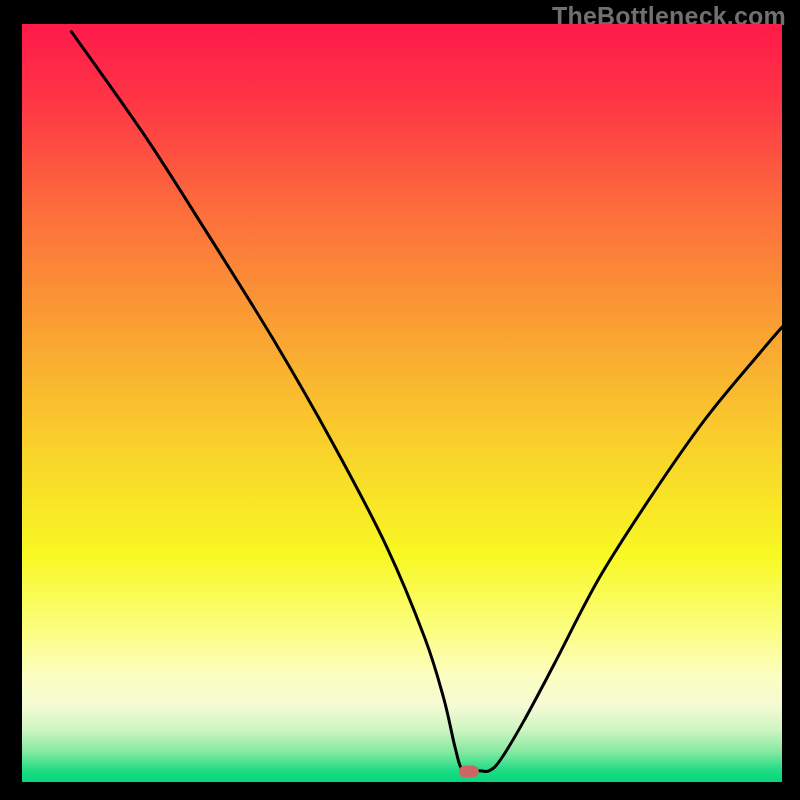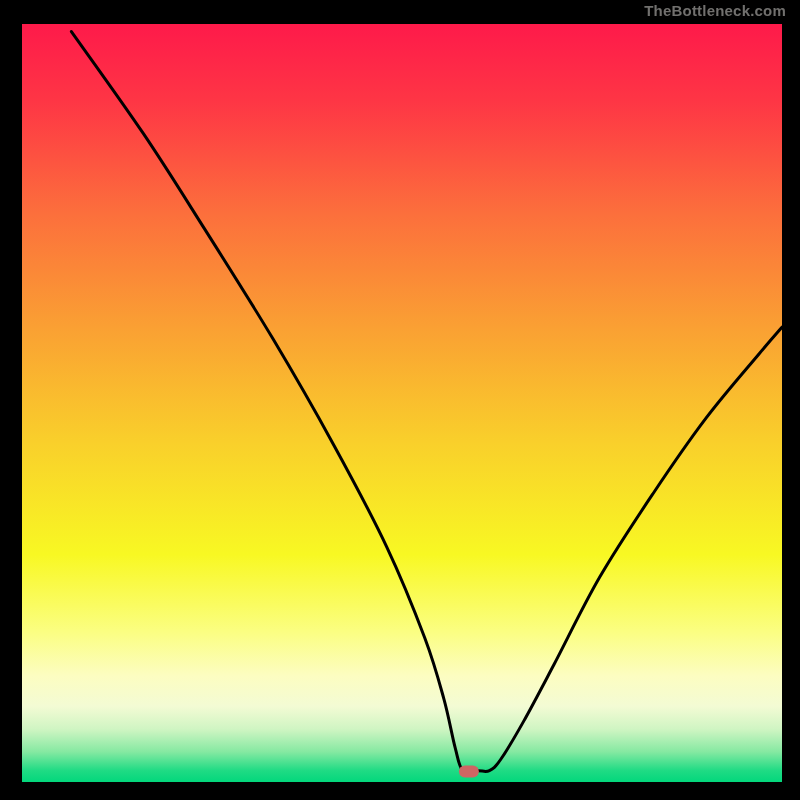--- a/index.html
+++ b/index.html
@@ -16,21 +16,21 @@
     height: 800px;
   }
   .plot {
     position: absolute;
   }
   .watermark {
     position: absolute;
     top: 2px;
     right: 14px;
     font-family: Arial, Helvetica, sans-serif;
-    font-size: 15px;
+    font-size: 25px;
     font-weight: 700;
     color: #71706e;
     letter-spacing: 0.2px;
   }
 </style>
 </head>
 <body>
 
 <div class="wrap">
   <div class="watermark">TheBottleneck.com</div>

